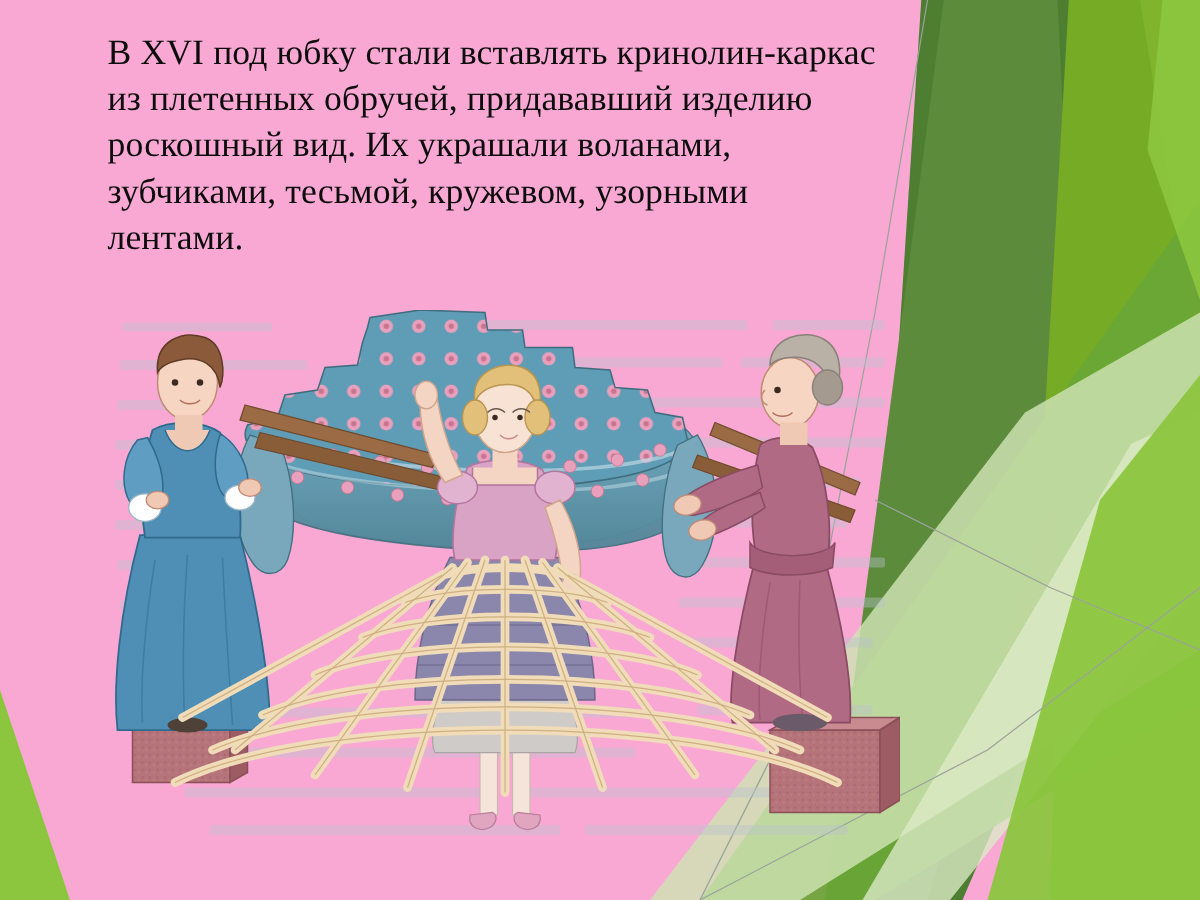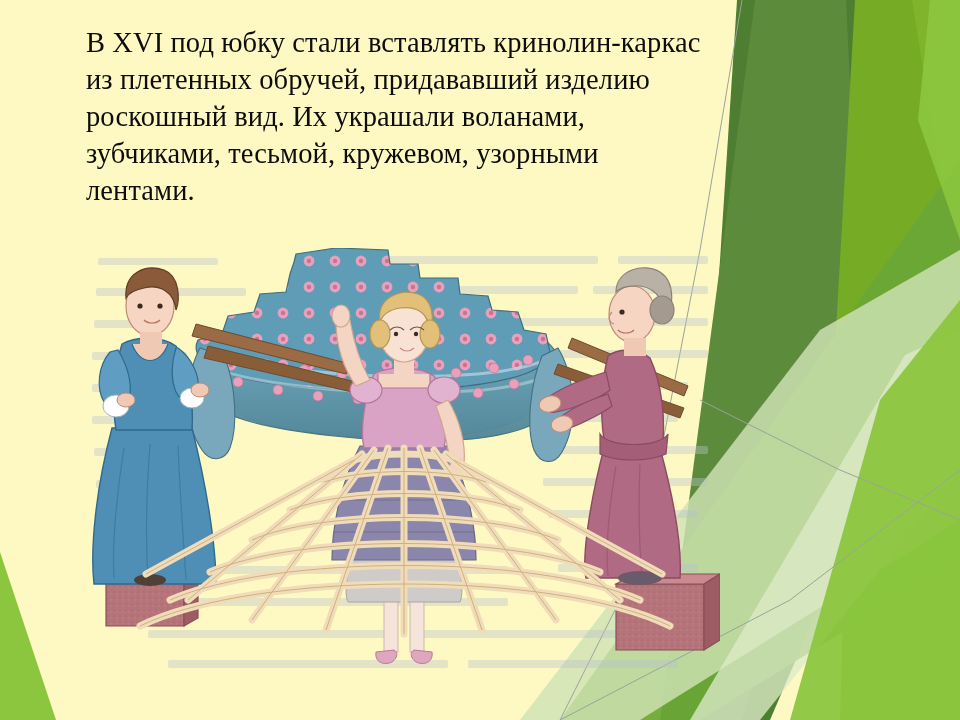--- a/index.html
+++ b/index.html
@@ -6,21 +6,21 @@
   html,body{margin:0;padding:0;background:#ffffff;}
   body{
     font-family:"Liberation Serif", serif;
     -webkit-font-smoothing:antialiased;
   }
   #slide{
     position:relative;
     width:960px;
     height:720px;
     overflow:hidden;
-    background:#fef9c3;
+    background:#f9a8d4;
   }
   
   .deco{
     position:absolute;
     top:0; left:0;
     width:960px; height:720px;
     pointer-events:none;
   }
   
   #text-block{

